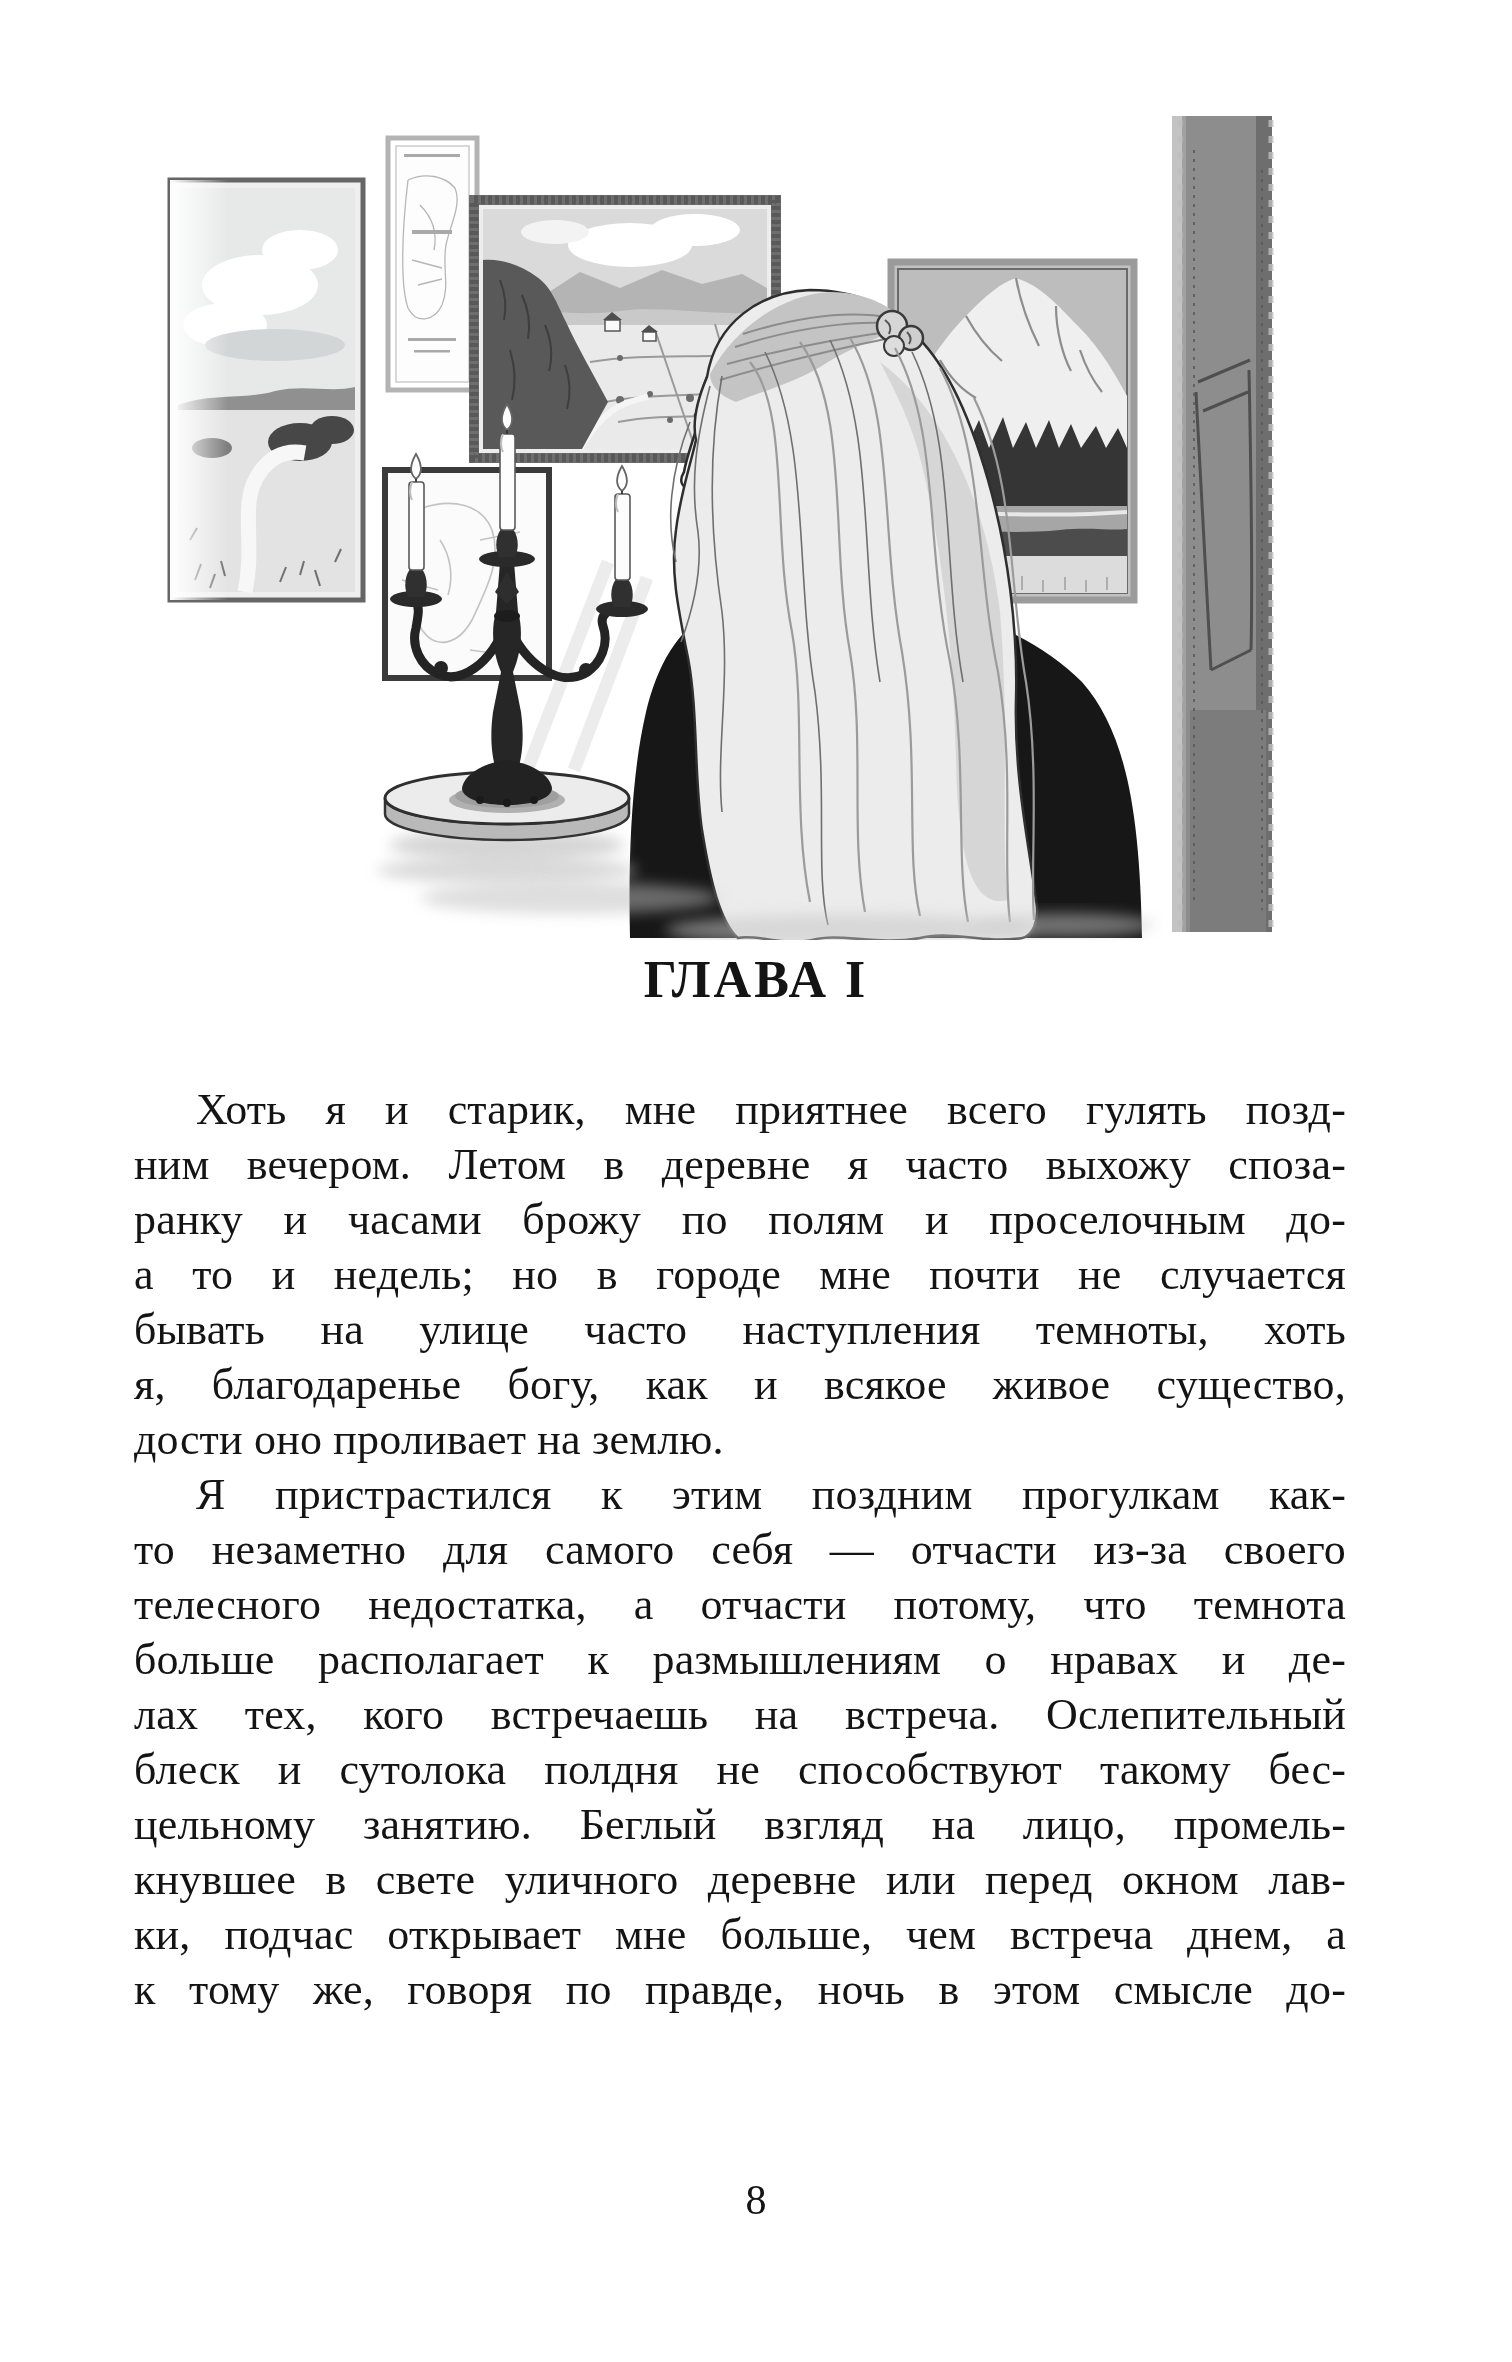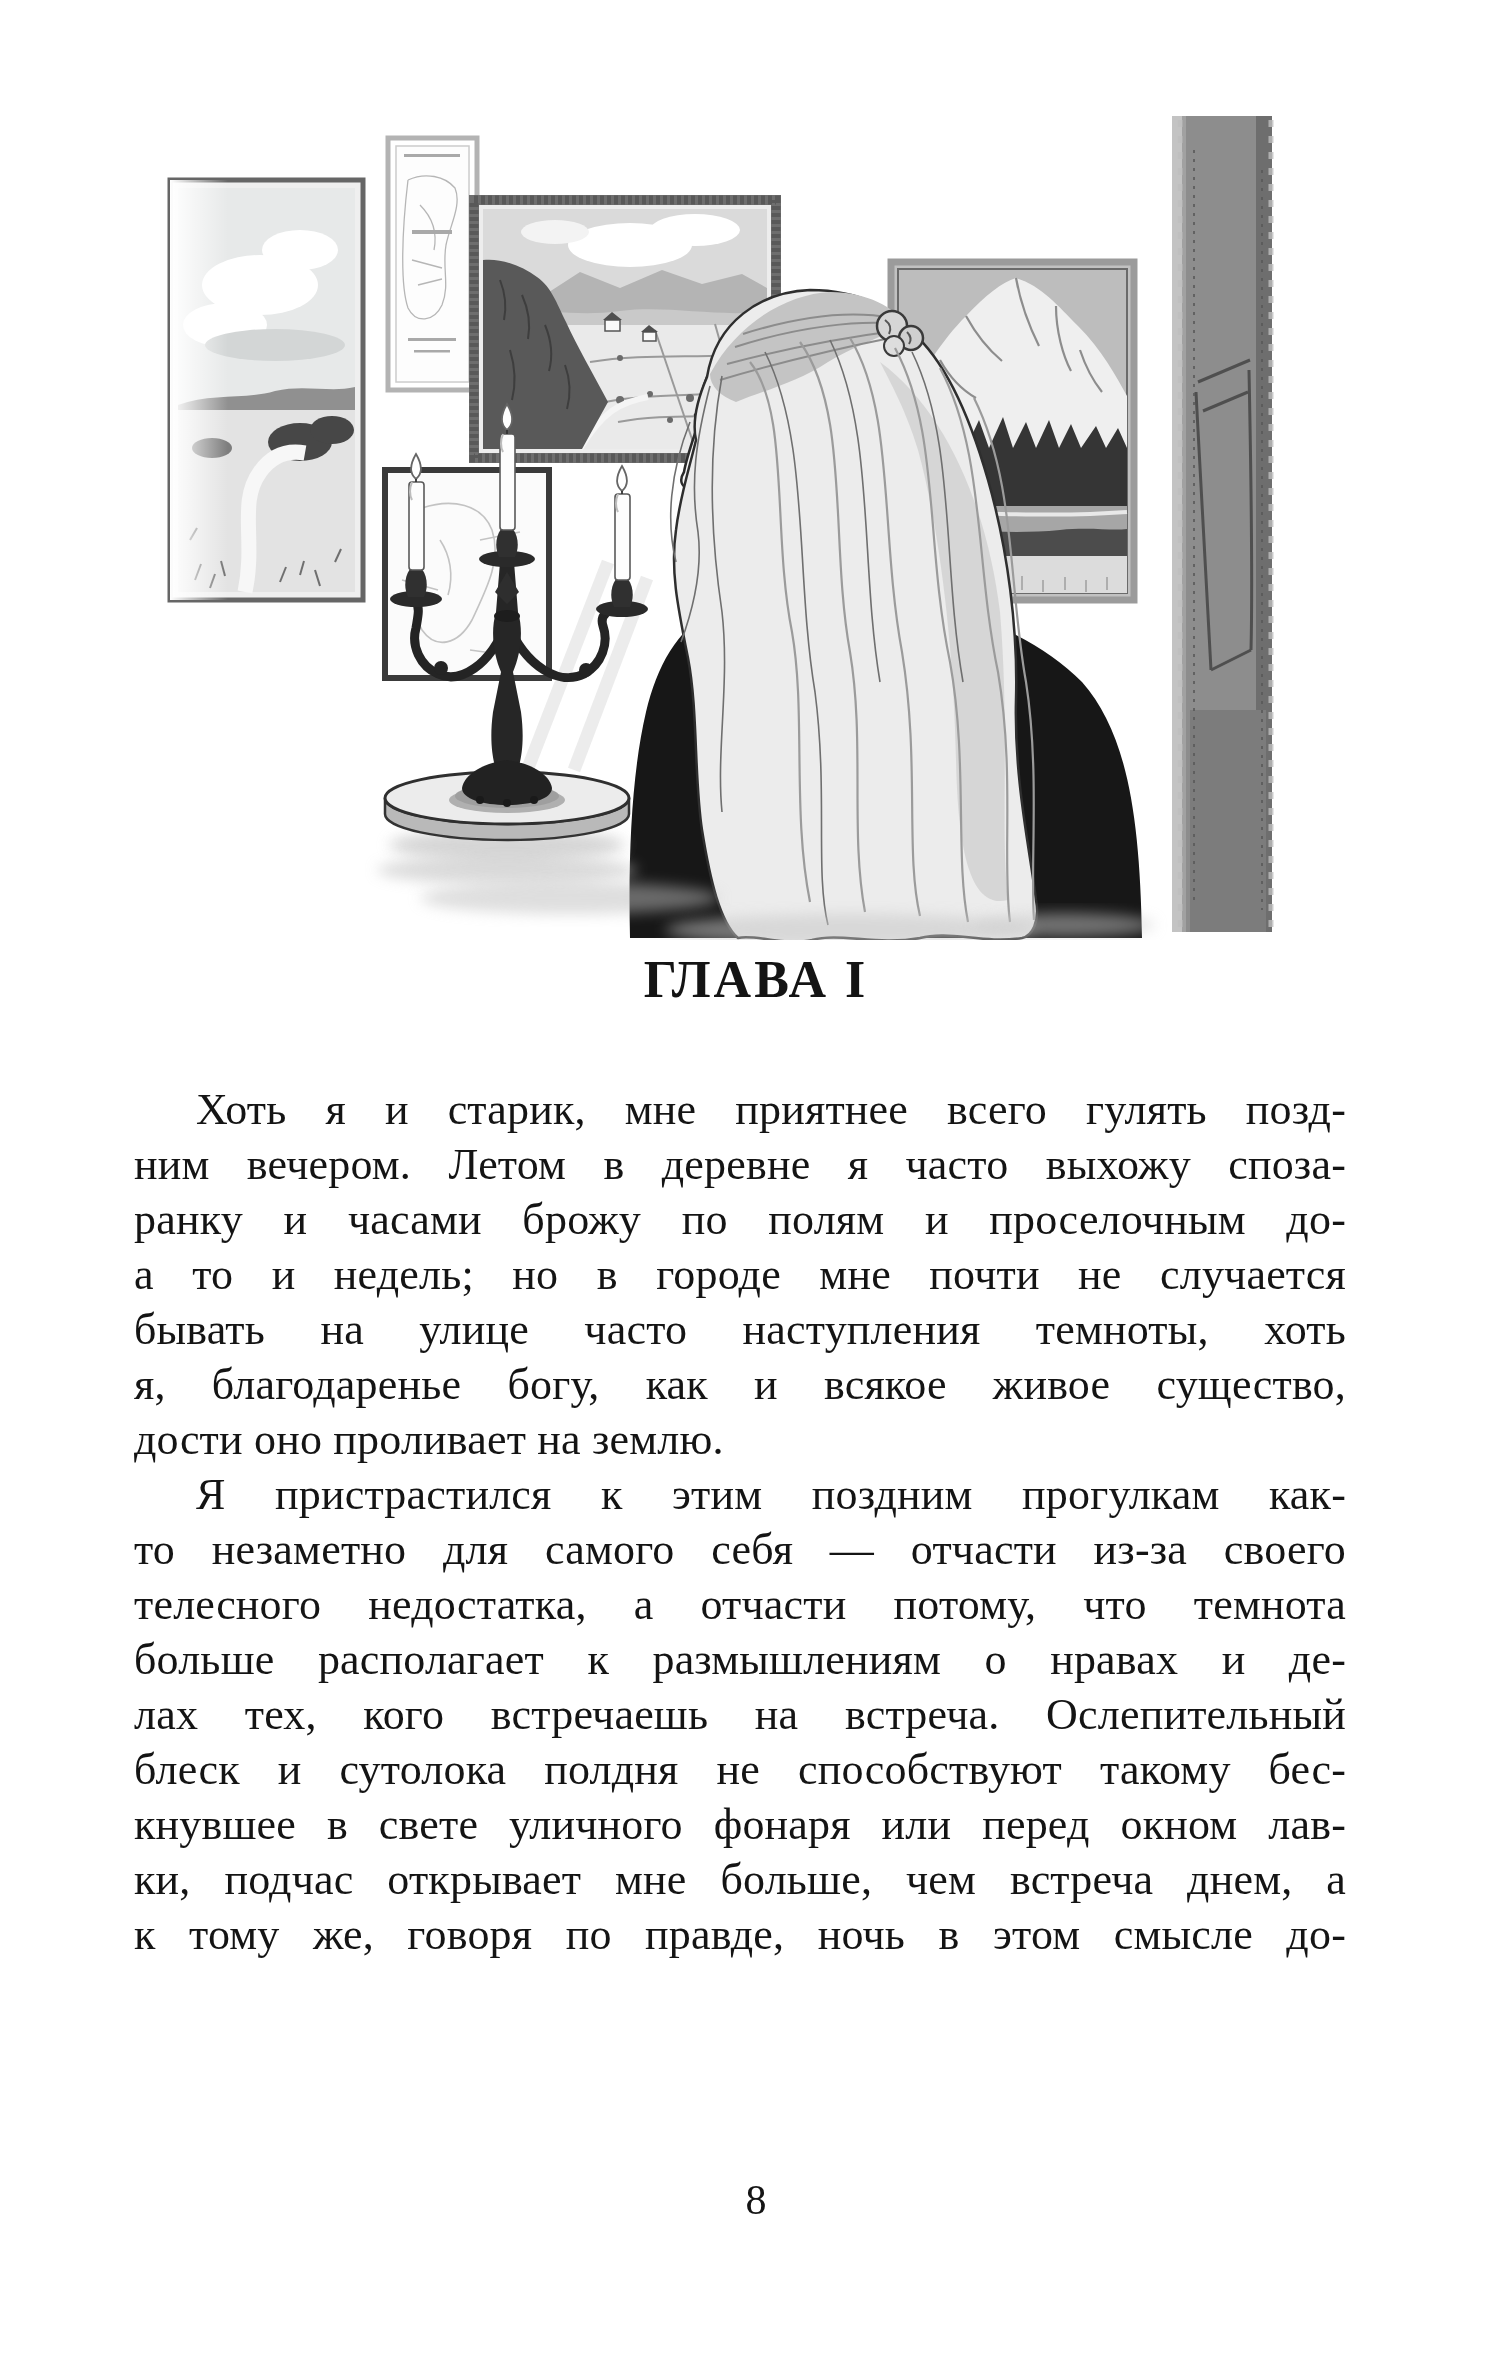--- a/index.html
+++ b/index.html
@@ -322,18 +322,19 @@
     <div class="line">а то и недель; но в городе мне почти не случается</div>
     <div class="line">бывать на улице часто наступления темноты, хоть</div>
     <div class="line">я, благодаренье богу, как и всякое живое существо,</div>
     <div class="line para-end">дости оно проливает на землю.</div>
     <div class="line first">Я пристрастился к этим поздним прогулкам как-</div>
     <div class="line">то незаметно для самого себя — отчасти из-за своего</div>
     <div class="line">телесного недостатка, а отчасти потому, что темнота</div>
     <div class="line">больше располагает к размышлениям о нравах и де-</div>
     <div class="line">лах тех, кого встречаешь на встреча. Ослепительный</div>
     <div class="line">блеск и сутолока полдня не способствуют такому бес-</div>
-    <div class="line">кнувшее в свете уличного фонаря или перед окном лав-</div>
+    <div class="line">цельному занятию. Беглый взгляд на лицо, промель-</div>
+    <div class="line">кнувшее в свете уличного деревне или перед окном лав-</div>
     <div class="line">ки, подчас открывает мне больше, чем встреча днем, а</div>
     <div class="line">к тому же, говоря по правде, ночь в этом смысле до-</div>
   </div>
 
 <div class="page-number">8</div>
 
 </body></html>

